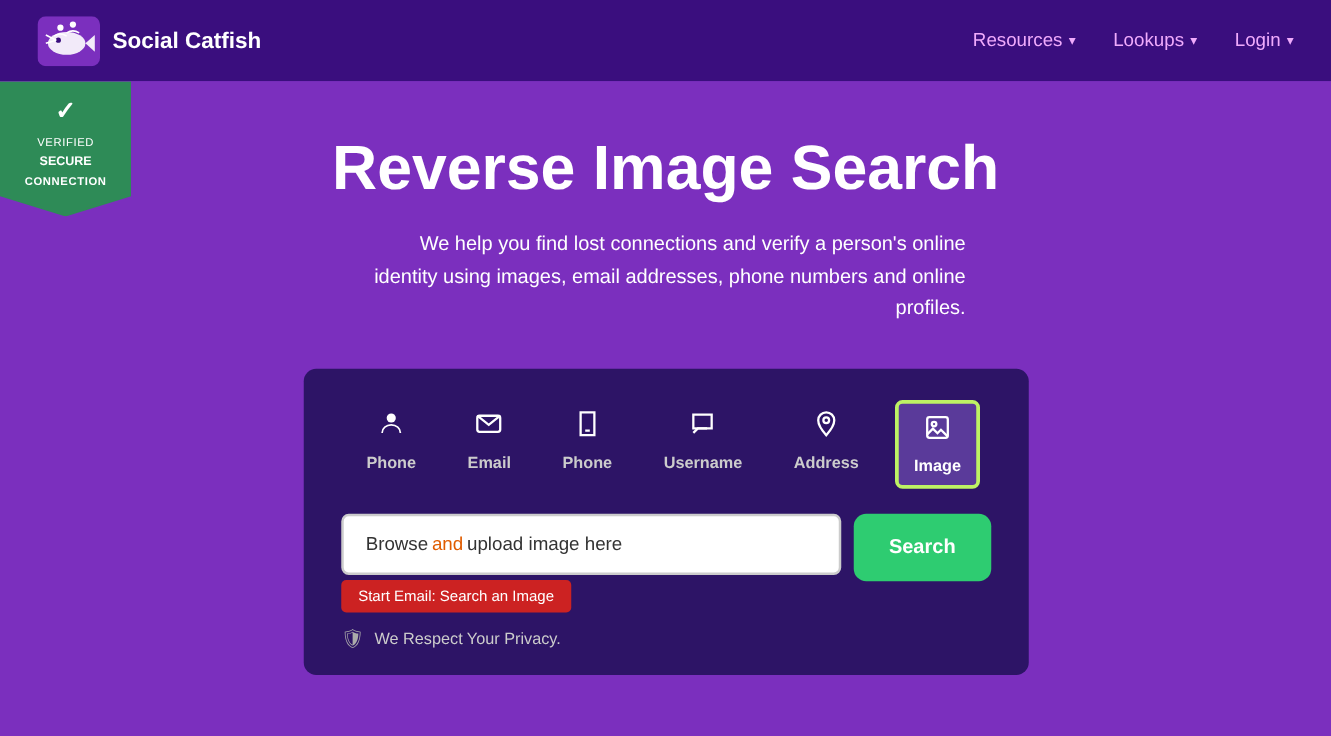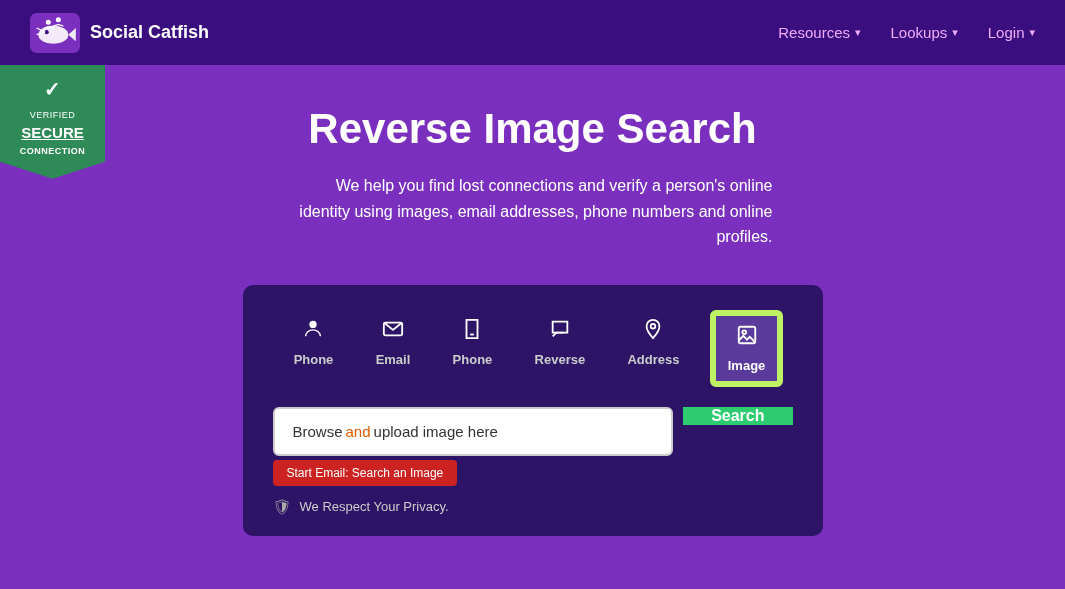--- a/index.html
+++ b/index.html
@@ -75,35 +75,34 @@
       display: block;
       margin-bottom: 4px;
     }
     .verified-badge .verified-text {
       font-size: 9px;
       font-weight: normal;
       text-transform: uppercase;
       letter-spacing: 0.5px;
     }
     .verified-badge .secure-text {
-      font-size: 15px;
+      font-size: 10px;
       font-weight: bold;
       text-transform: uppercase;
-      text-decoration: underline;
     }
     .verified-badge .connection-text {
       font-size: 9px;
       text-transform: uppercase;
       letter-spacing: 0.5px;
     }
 
     
     .page-title {
       color: white;
-      font-size: 42px;
+      font-size: 50px;
       font-weight: bold;
       text-align: left;
       margin-bottom: 20px;
     }
 
     
     .page-description {
       color: white;
       font-size: 16px;
       text-align: right;
@@ -177,22 +176,22 @@
       font-size: 12px;
       cursor: pointer;
       margin-top: 4px;
       display: inline-block;
     }
     .search-left { flex: 1; }
     .search-btn {
       background: #2ecc71;
       color: white;
       border: none;
-      padding: 0 28px;
-      border-radius: 0;
+      padding: 18px 28px;
+      border-radius: 10px;
       font-size: 16px;
       font-weight: bold;
       cursor: pointer;
       white-space: nowrap;
       margin-top: 0;
       align-self: flex-start;
       margin-top: 0px;
       text-align: right;
     }
 
@@ -295,32 +294,32 @@
         </span>
         <span class="tab-label">Phone</span>
       </div>
       <div class="search-tab">
         <span class="tab-icon">
           <svg width="22" height="22" viewBox="0 0 24 24" fill="none" stroke="white" stroke-width="2">
               <path d="M4 4h16v12H4z" rx="2"></path>
               <polyline points="4,20 8,16 16,16"></polyline>
             </svg>
         </span>
-        <span class="tab-label">Reverse</span>
+        <span class="tab-label">Username</span>
       </div>
       <div class="search-tab">
         <span class="tab-icon">
           <svg width="22" height="22" viewBox="0 0 24 24" fill="none" stroke="white" stroke-width="2">
               <path d="M12 2C8.13 2 5 5.13 5 9c0 5.25 7 13 7 13s7-7.75 7-13c0-3.87-3.13-7-7-7z"></path>
               <circle cx="12" cy="9" r="2.5"></circle>
             </svg>
         </span>
         <span class="tab-label">Address</span>
       </div>
-      <div class="search-tab active" style="border: 6px solid #bef264; background: #5a3a9a; color: white;">
+      <div class="search-tab active" style="border: 3px solid #bef264; background: #5a3a9a; color: white;">
         <span class="tab-icon">
           <svg width="22" height="22" viewBox="0 0 24 24" fill="none" stroke="white" stroke-width="2">
               <rect x="3" y="3" width="18" height="18" rx="2"></rect>
               <circle cx="9" cy="9" r="2"></circle>
               <path d="M3 18l5-5 4 4 3-3 6 6"></path>
             </svg>
         </span>
         <span class="tab-label">Image</span>
       </div>
     </div>

